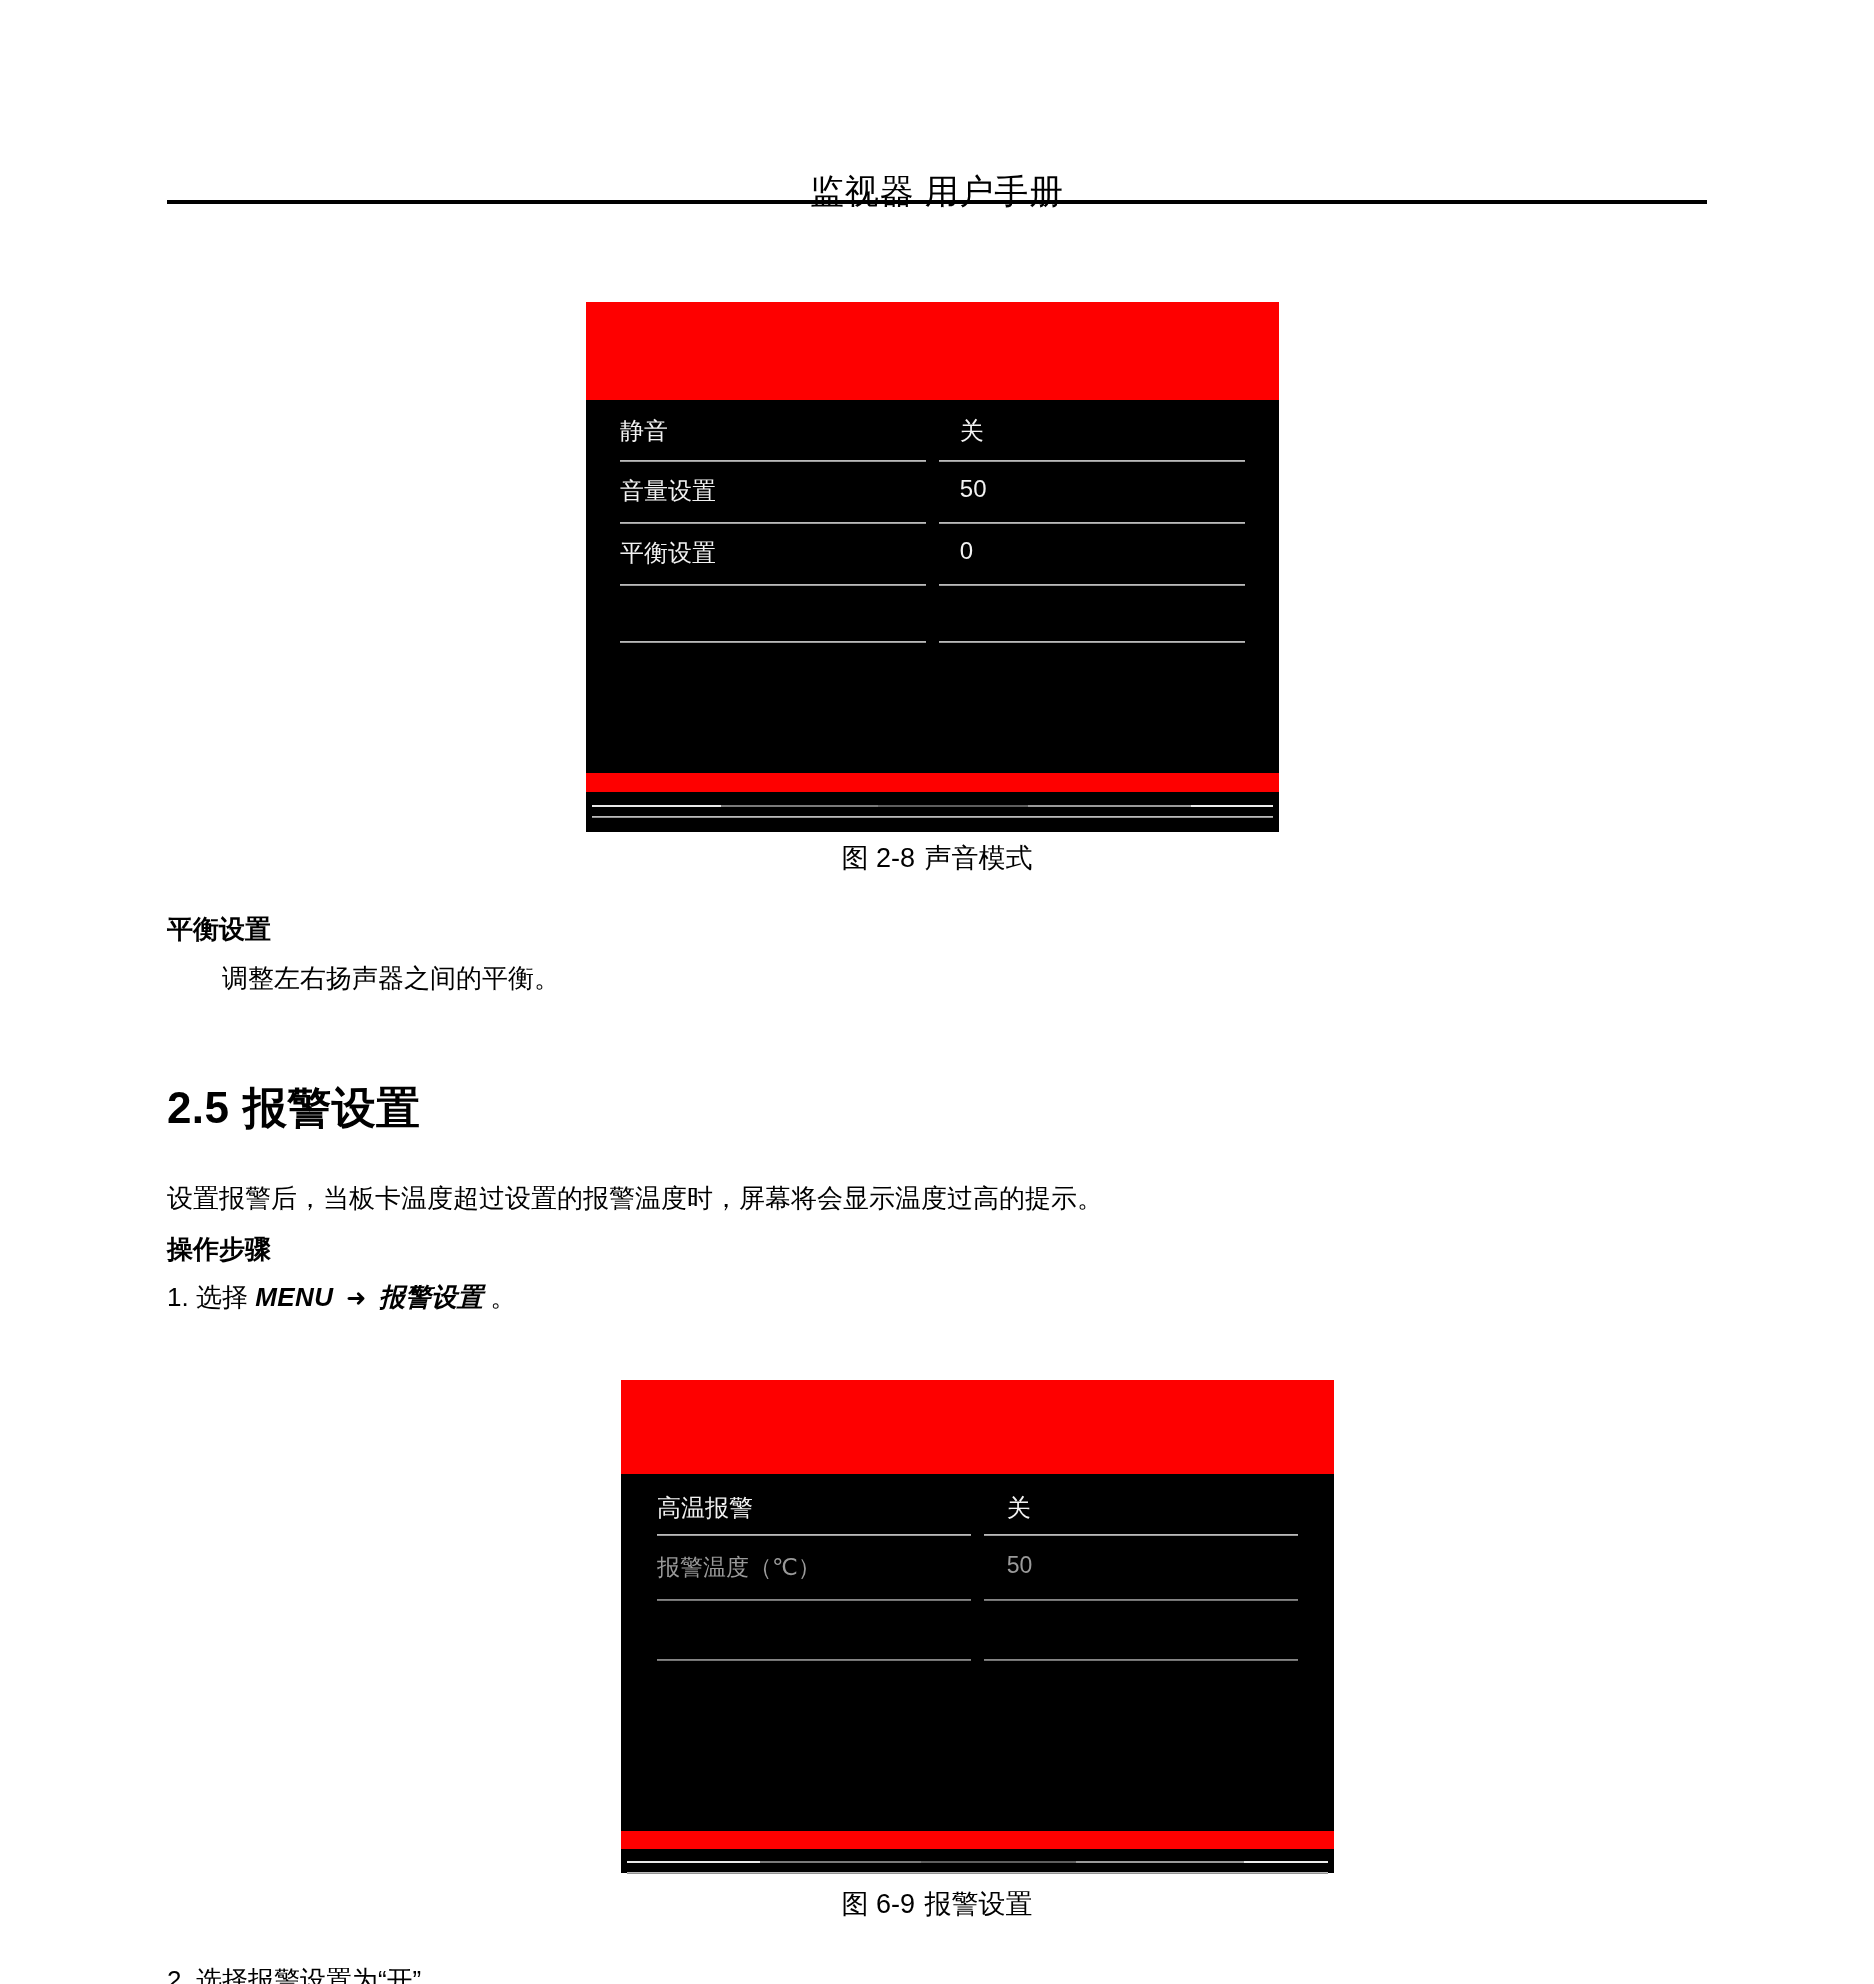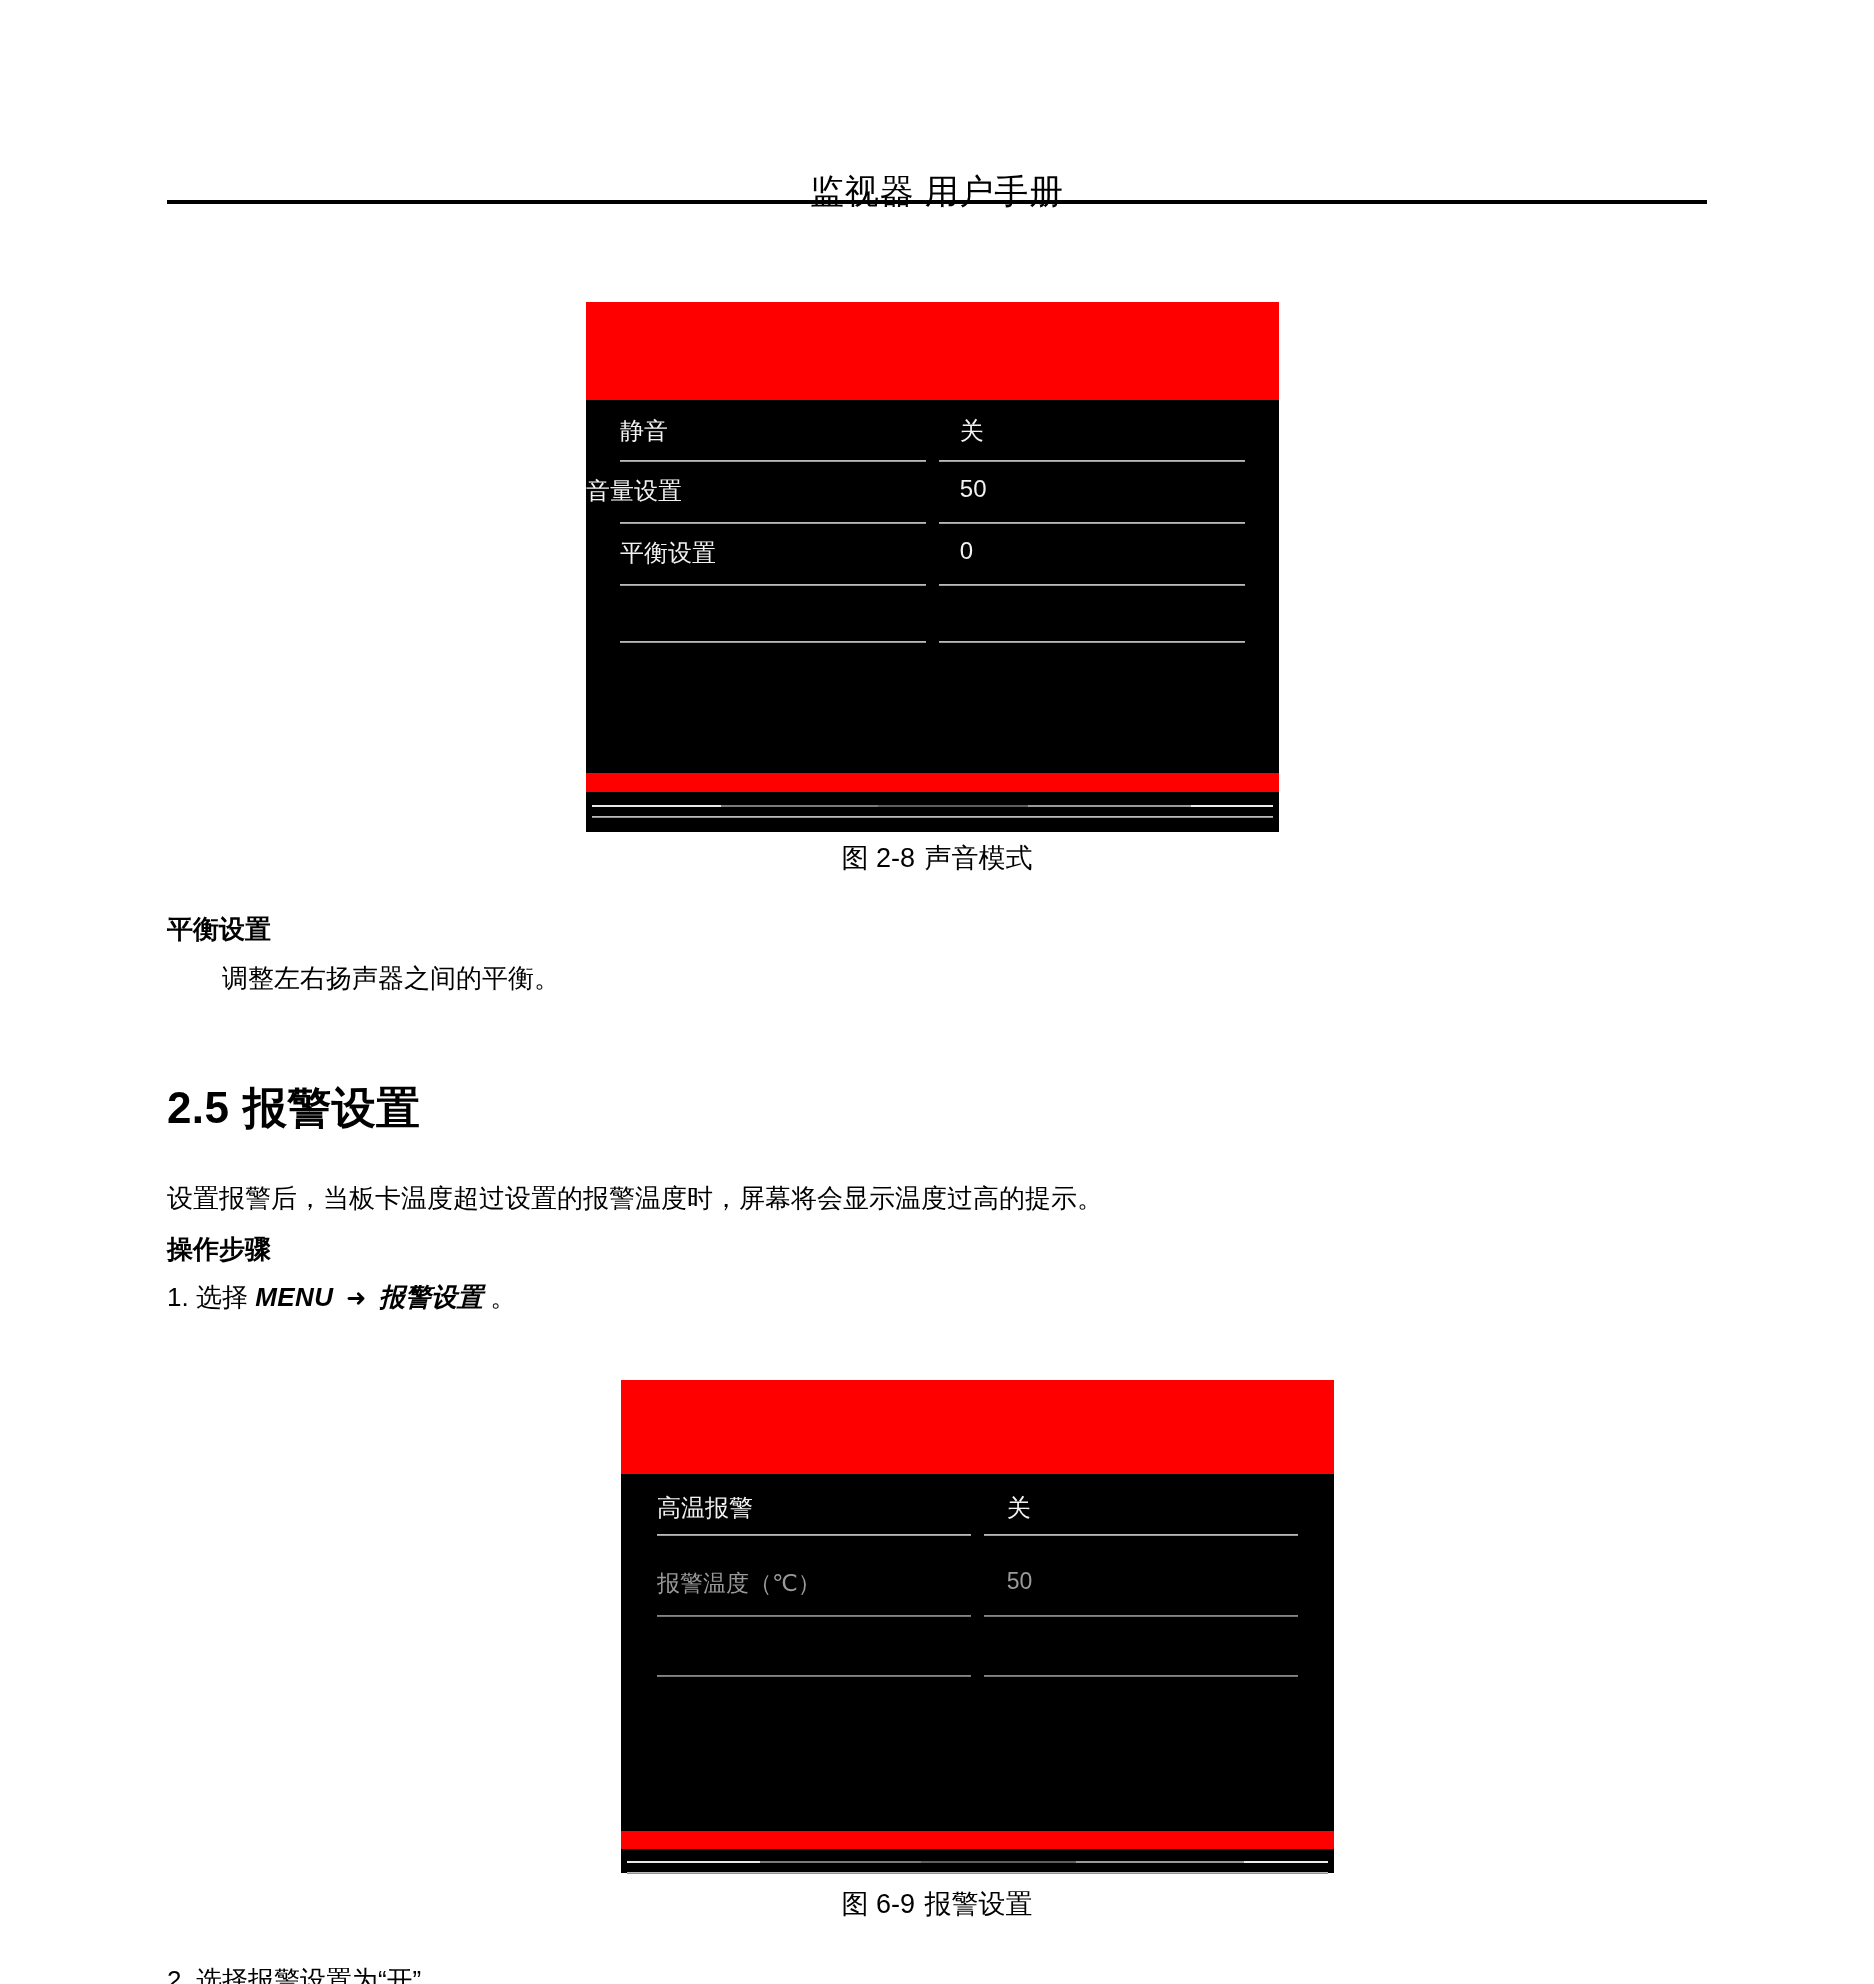--- a/index.html
+++ b/index.html
@@ -183,21 +183,21 @@
           <span class="osd-text" style="font-size:24px;">关</span>
         </div>
       </div>
       <div style="display:flex; width:100%; padding:0 34px 0 34px; box-sizing:border-box;">
         <div class="osd-divider" style="width:49%;"></div>
         <div style="width:2%;"></div>
         <div class="osd-divider" style="width:49%;"></div>
       </div>
 
       <div class="osd-row" style="height:60px;">
-        <div class="osd-cell-label" style="width:52%; padding-top:12.7px;">
+        <div class="osd-cell-label" style="width:52%; padding-left:34px; padding-top:12.7px;">
           <span class="osd-text" style="font-size:24px;">音量设置</span>
         </div>
         <div class="osd-cell-value" style="width:48%; padding-left:13.5px; padding-top:12.7px;">
           <span class="osd-text" style="font-size:24px;">50</span>
         </div>
       </div>
       <div style="display:flex; width:100%; padding:0 34px 0 34px; box-sizing:border-box;">
         <div class="osd-divider" style="width:49%;"></div>
         <div style="width:2%;"></div>
         <div class="osd-divider" style="width:49%;"></div>
@@ -283,21 +283,21 @@
         <div class="osd-cell-value" style="width:48%; padding-left:15px; padding-top:17.5px;">
           <span class="osd-text" style="font-size:24px;">关</span>
         </div>
       </div>
       <div style="display:flex; width:100%; padding:0 36px 0 36px; box-sizing:border-box;">
         <div class="osd-divider" style="width:49%;"></div>
         <div style="width:2%;"></div>
         <div class="osd-divider" style="width:49%;"></div>
       </div>
 
-      <div class="osd-row" style="height:63px;margin-top:16px;">
+      <div class="osd-row" style="height:63px;">
         <div class="osd-cell-label" style="width:52%; padding-left:36px; padding-top:16px;">
           <span class="osd-text dim" style="font-size:23px;">报警温度（℃）</span>
         </div>
         <div class="osd-cell-value" style="width:48%; padding-left:15px; padding-top:16px;">
           <span class="osd-text dim" style="font-size:23px;">50</span>
         </div>
       </div>
       <div style="display:flex; width:100%; padding:0 36px 0 36px; box-sizing:border-box;">
         <div class="osd-divider dimline" style="width:49%;"></div>
         <div style="width:2%;"></div>

